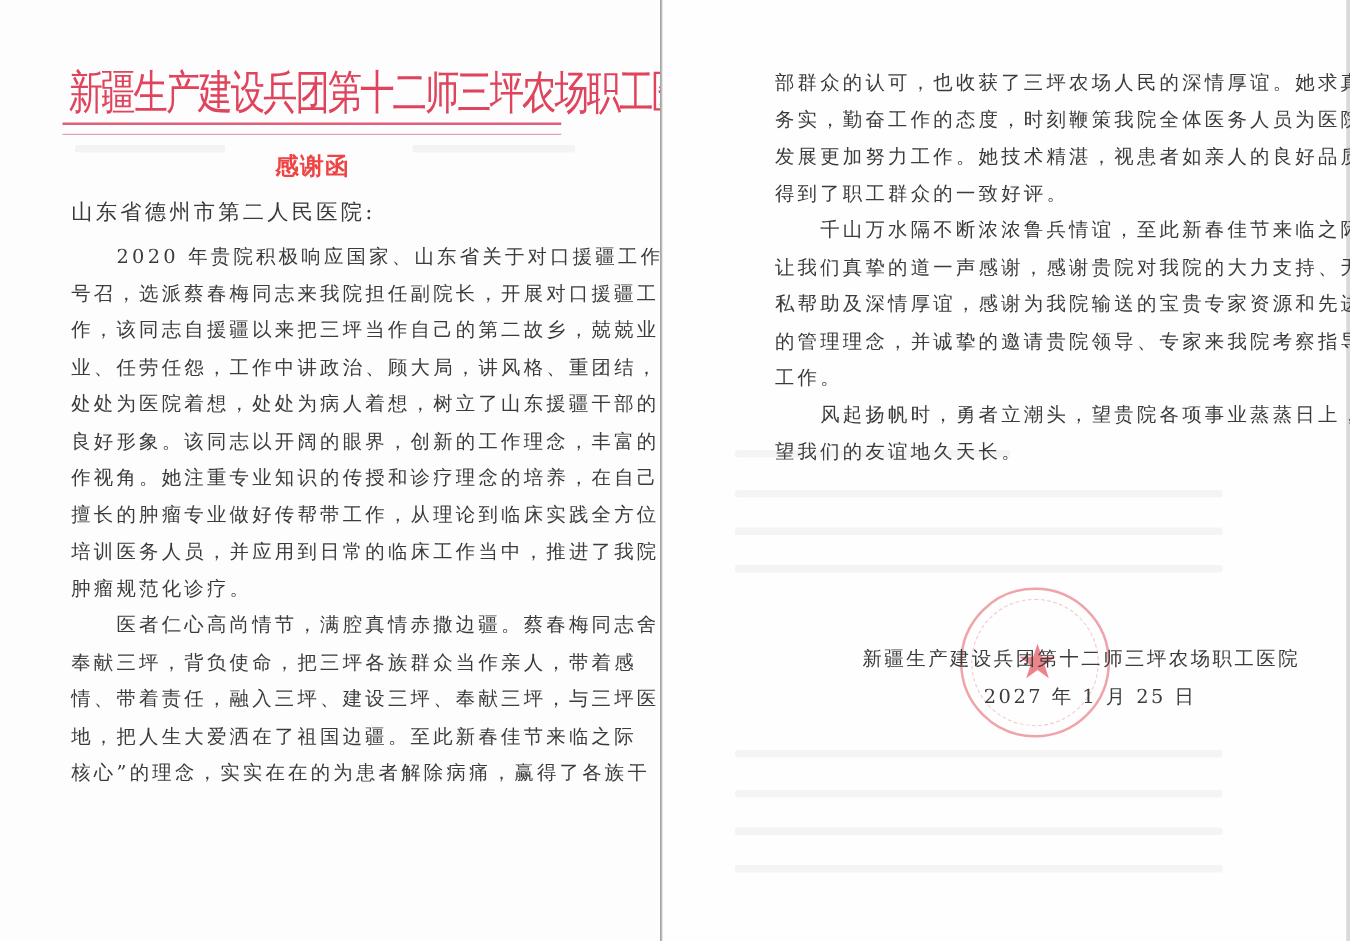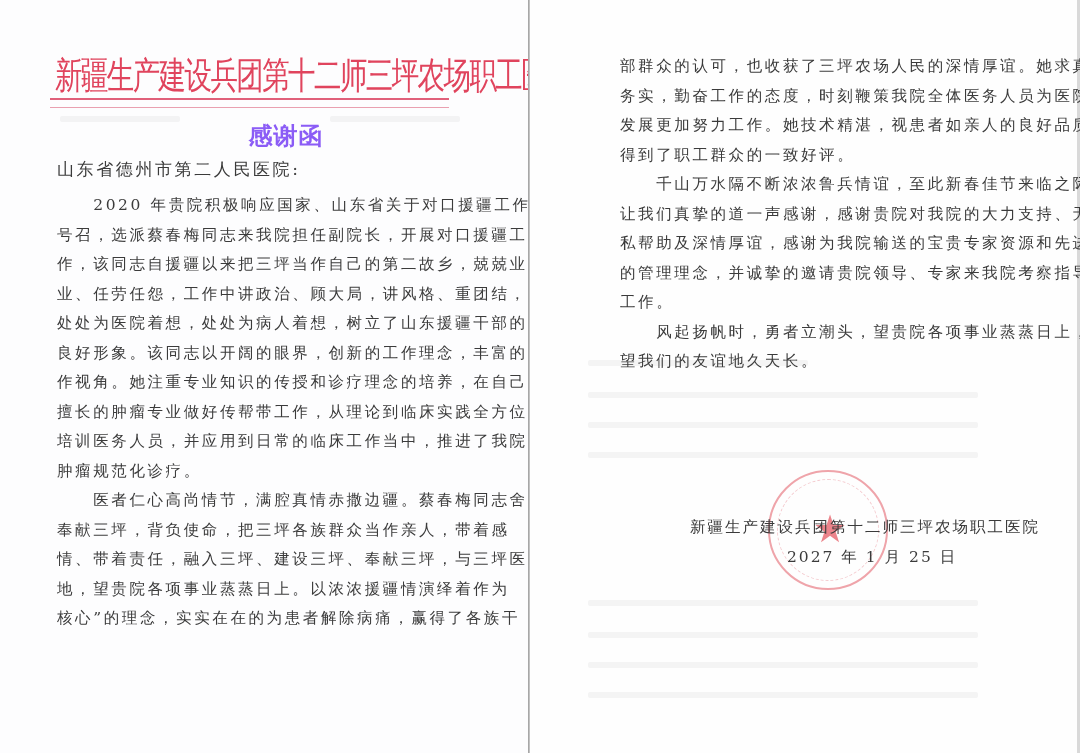--- a/index.html
+++ b/index.html
@@ -35,23 +35,22 @@
     white-space: nowrap; line-height: 30px; font-weight: normal;
   }
   .rule-thick {
     position: absolute; left: 50px; top: 98px; width: 399px; height: 2px; background: #e0607a;
   }
   .rule-thin {
     position: absolute; left: 50px; top: 107px; width: 399px; height: 1px; background: #e9a0b0;
   }
   .doc-title {
     position: absolute; left: 0; top: 120px; width: 500px; text-align: center;
-    font-size: 24px; font-weight: bold; color: #8b5cf6; letter-spacing: 1px;
+    font-size: 19px; font-weight: bold; color: #ef4444; letter-spacing: 1px;
     font-family: "DejaVu Sans", "Liberation Sans", sans-serif;
-    padding-left: 36px;
   }
   .salutation {
     position: absolute; left: 57px; top: 158px; font-size: 17px; letter-spacing: 2.6px;
   }
   .body-text {
     position: absolute; font-size: 15.5px; line-height: 29.5px; letter-spacing: 2.6px;
     color: #3b3b3b;
   }
   .body-text p { margin: 0; white-space: nowrap; }
   .left-body { left: 57px; top: 191px; }
@@ -100,21 +99,21 @@
       <p>业、任劳任怨，工作中讲政治、顾大局，讲风格、重团结，</p>
       <p>处处为医院着想，处处为病人着想，树立了山东援疆干部的</p>
       <p>良好形象。该同志以开阔的眼界，创新的工作理念，丰富的</p>
       <p>作视角。她注重专业知识的传授和诊疗理念的培养，在自己</p>
       <p>擅长的肿瘤专业做好传帮带工作，从理论到临床实践全方位</p>
       <p>培训医务人员，并应用到日常的临床工作当中，推进了我院</p>
       <p>肿瘤规范化诊疗。</p>
       <p>　　医者仁心高尚情节，满腔真情赤撒边疆。蔡春梅同志舍</p>
       <p>奉献三坪，背负使命，把三坪各族群众当作亲人，带着感</p>
       <p>情、带着责任，融入三坪、建设三坪、奉献三坪，与三坪医</p>
-      <p>地，望贵院各项事业蒸蒸日上。以浓浓援疆情演绎着作为</p>
+      <p>地，把人生大爱洒在了祖国边疆。至此新春佳节来临之际</p>
       <p>核心”的理念，实实在在的为患者解除病痛，赢得了各族干</p>
     </div>
   </div>
 
   <div class="page page-right">
     <div class="bleed" style="left:60px;top:360px;width:220px;"></div>
     <div class="bleed" style="left:60px;top:392px;width:390px;"></div>
     <div class="bleed" style="left:60px;top:422px;width:390px;"></div>
     <div class="bleed" style="left:60px;top:452px;width:390px;"></div>
     <div class="bleed" style="left:60px;top:600px;width:390px;"></div>

